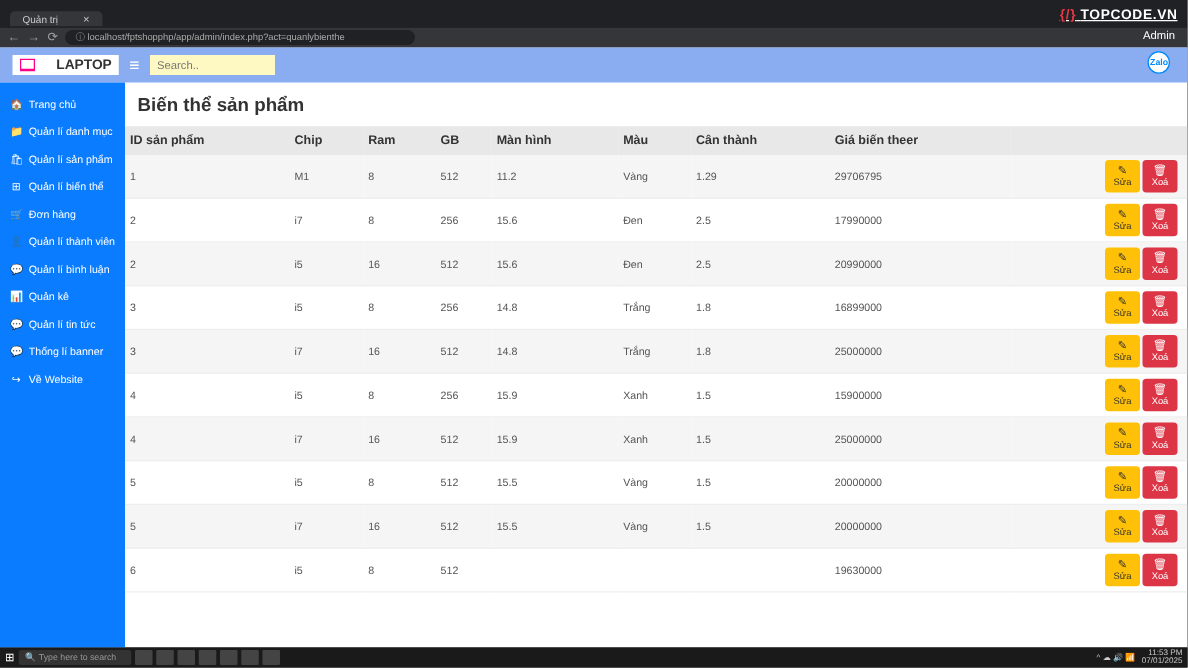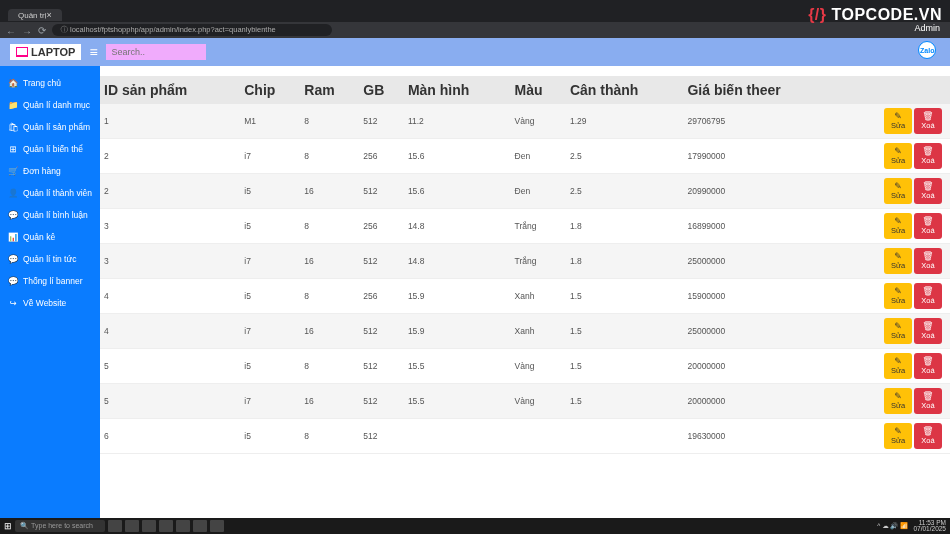--- a/index.html
+++ b/index.html
@@ -1,47 +1,47 @@
 <!DOCTYPE html>
 <html><head>
 <meta charset="utf-8">
 <style>
 * { margin: 0; padding: 0; box-sizing: border-box; font-family: Arial, sans-serif; }
 body { background: #000; width: 950px; height: 534px; overflow: hidden; font-size: 10px; }
 
 .titlebar { background: #202124; height: 8px; display: flex; align-items: center; color: #aaa; }
 .tabbar { background: #202124; height: 14px; display: flex; align-items: center; padding-left: 8px; }
-.tab { background: #35363a; color: #ccc; padding: 1px 10px; font-size: 8px; border-radius: 4px 4px 0 0; display: flex; align-items: center; gap: 0; }
+.tab { background: #35363a; color: #ccc; padding: 1px 10px; font-size: 8px; border-radius: 4px 4px 0 0; display: flex; align-items: center; gap: 20px; }
 .tab-close { font-size: 9px; }
 .urlbar { background: #35363a; height: 16px; display: flex; align-items: center; padding: 0 6px; gap: 6px; }
 .nav-icon { color: #9aa0a6; font-size: 10px; }
 .url-input { background: #202124; color: #aaa; border-radius: 8px; padding: 1px 8px; font-size: 7.5px; flex: 0 0 auto; width: 280px; }
 
-.watermark-tc { position: absolute; right: 8px; top: 6px; color: #fff; font-weight: bold; font-size: 16px; letter-spacing: 0.5px; z-index: 50; }
+.watermark-tc { position: absolute; right: 8px; top: 6px; color: #fff; font-weight: bold; font-size: 11px; letter-spacing: 0.5px; z-index: 50; text-decoration: underline; }
 .watermark-tc .red { color: #e63946; }
 
 .app { position: relative; background: #fff; height: 480px; }
 .topbar { background: #89adf0; height: 28px; display: flex; align-items: center; padding: 0 10px; gap: 8px; }
-.logo { background: #fff; padding: 2px 6px; display: flex; align-items: center; gap: 3px; font-weight: bold; font-size: 11px; color: #333; }
+.logo { background: #fff; padding: 2px 6px; display: flex; align-items: center; gap: 17px; font-weight: bold; font-size: 11px; color: #333; }
 .logo-icon { width: 12px; height: 10px; border: 1px solid #f08; border-bottom: 2px solid #f08; }
 .hamburger { color: #fff; font-size: 14px; }
-.search { background: #f0abfc; border: none; padding: 3px 6px; font-size: 9px; width: 100px; }
+.search { background: #fef9c3; border: none; padding: 3px 6px; font-size: 9px; width: 100px; }
 .topbar-right { margin-left: auto; display: flex; align-items: center; gap: 8px; color: #fff; font-size: 9px; flex-direction: column; }
 .zalo { background: #fff; color: #0088ff; border-radius: 50%; width: 18px; height: 18px; display: flex; align-items: center; justify-content: center; font-size: 7px; font-weight: bold; border: 1.5px solid #0088ff; }
 .refresh-icon { color: #fff; font-size: 12px; }
 
 .main { display: flex; height: calc(100% - 28px); }
 .sidebar { background: #0a7cff; width: 100px; padding-top: 6px; }
 .side-item { color: #fff; padding: 6px 8px; font-size: 8.5px; display: flex; align-items: center; gap: 5px; cursor: pointer; }
 .side-icon { width: 10px; display: inline-block; text-align: center; }
 
 .content { flex: 1; padding: 10px 0 0 0; overflow: hidden; position: relative; }
 .page-title { font-size: 15px; font-weight: bold; color: #333; padding: 0 10px 8px; }
 .table { width: 100%; border-collapse: collapse; }
-.table th { background: #e8e8e8; text-align: left; font-size: 14px; font-weight: bold; color: #333; padding: 6px 4px; margin-left: 26px; }
+.table th { background: #e8e8e8; text-align: left; font-size: 10px; font-weight: bold; color: #333; padding: 6px 4px; margin-left: 26px; }
 .table td { font-size: 8.5px; color: #555; padding: 4px 4px; border-bottom: 1px solid #eee; vertical-align: middle; }
 .table tr.odd td { background: #f5f5f5; }
 .action-cell { text-align: right; padding-right: 8px !important; white-space: nowrap; }
 .btn { display: inline-flex; flex-direction: column; align-items: center; justify-content: center; width: 28px; height: 26px; border-radius: 3px; font-size: 7.5px; color: #fff; margin-left: 2px; cursor: pointer; }
 .btn-edit { background: #ffc107; color: #333; }
 .btn-del { background: #dc3545; }
 .btn-icon { font-size: 9px; line-height: 1; }
 .btn-text { line-height: 1; margin-top: 1px; }
 
 .taskbar { background: #1a1a1a; height: 16px; display: flex; align-items: center; padding: 0 4px; gap: 3px; position: absolute; bottom: 0; left: 0; right: 0; }
@@ -132,20 +132,21 @@
           <span class="side-icon">💬</span>
           <span>Thống lí banner</span>
         </div>
         <div class="side-item">
           <span class="side-icon">↪</span>
           <span>Về Website</span>
         </div>
       </div>
 
     <div class="content">
+      <div class="page-title">Biến thể sản phẩm</div>
       <table class="table">
         <thead>
             <tr id="thead-row">
               <th>ID sản phẩm</th>
               <th>Chip</th>
               <th>Ram</th>
               <th>GB</th>
               <th>Màn hình</th>
               <th>Màu</th>
               <th>Cân thành</th>

